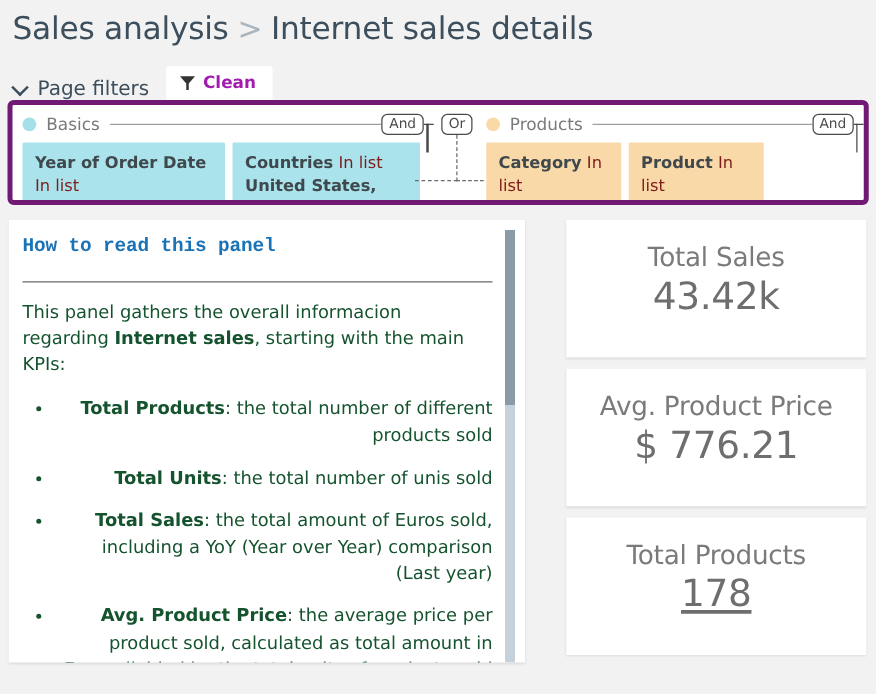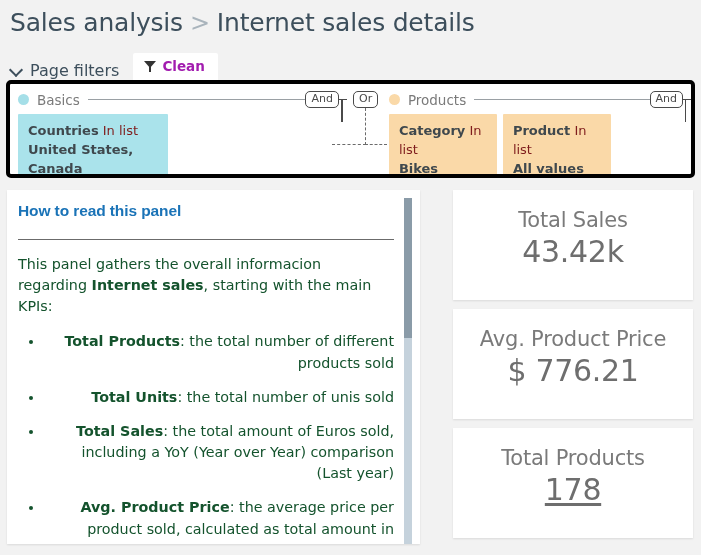--- a/index.html
+++ b/index.html
@@ -69,24 +69,24 @@
   }
   .funnel::after {
     content:""; position:absolute; left:5px; top:7px;
     width:2px; height:5px; background:#333;
   }
 
   
   .filter-bar {
     position: relative;
     margin: 0 6px 0 6px;
-    border: 4px solid #000000;
+    border: 4px solid #701a75;
     border-radius: 5px;
     background: #ffffff;
-    height: 98px;
+    height: 84px;
     overflow: hidden;
   }
   .groups { display: flex; height: 100%; position: relative; }
 
   .fgroup { position: relative; padding: 7px 0 0 0; }
   .fgroup-head {
     display: flex; align-items: center;
     height: 17px; padding-left: 8px;
     white-space: nowrap;
   }
@@ -161,21 +161,21 @@
     position: relative;
     width: 413px;
     background: #ffffff;
     box-shadow: 0 1px 2px rgba(0,0,0,0.10);
     overflow: hidden;
     padding: 12px 26px 0 11px;
   }
   .howto-title {
     color: #1a73b7; font-weight: bold;
     font-size: 15.5px; letter-spacing: -0.1px;
-    font-family: Liberation Sans, sans-serif;
+    font-family: Liberation Mono, monospace;
   }
   .howto-rule {
     border: none; border-top: 1px solid #6b6b6b;
     margin: 19px 0 14px 0;
   }
   .howto-body { font-size: 14.3px; color: #14532d; line-height: 1.48; }
   .howto-body p { margin-bottom: 6px; }
   .howto-body ul { margin: 14px 0 0 26px; text-align: right; }
   .howto-body li { margin-bottom: 13px; padding-left: 4px; }
   .howto-body b { font-weight: bold; }
@@ -235,20 +235,25 @@
     <div class="fgroup grp-basics" style="width:340px;">
       <div class="fgroup-head">
         <span class="gdot" style="background:#a5dfe8;"></span>
         <span class="gname">Basics</span>
         <span class="gline"></span>
         <span class="op-chip">And</span>
         <span class="gline-tail"></span>
       </div>
       <div class="elbow" style="left:331px; top:15px; height:23px;"></div>
       <div class="cards">
+        <div class="fcard" style="width:162px;">
+          <span class="fkey">Year of Order Date</span>
+          <span class="fop">In list</span>
+          <span class="fval">2013</span>
+        </div>
         <div class="fcard" style="width:150px;">
           <span class="fkey">Countries</span>
           <span class="fop">In list</span>
           <span class="fval">United States, Canada</span>
         </div>
       </div>
     </div>
 
     <div class="or-wrap">
       <span class="or-chip-pos">Or</span>

